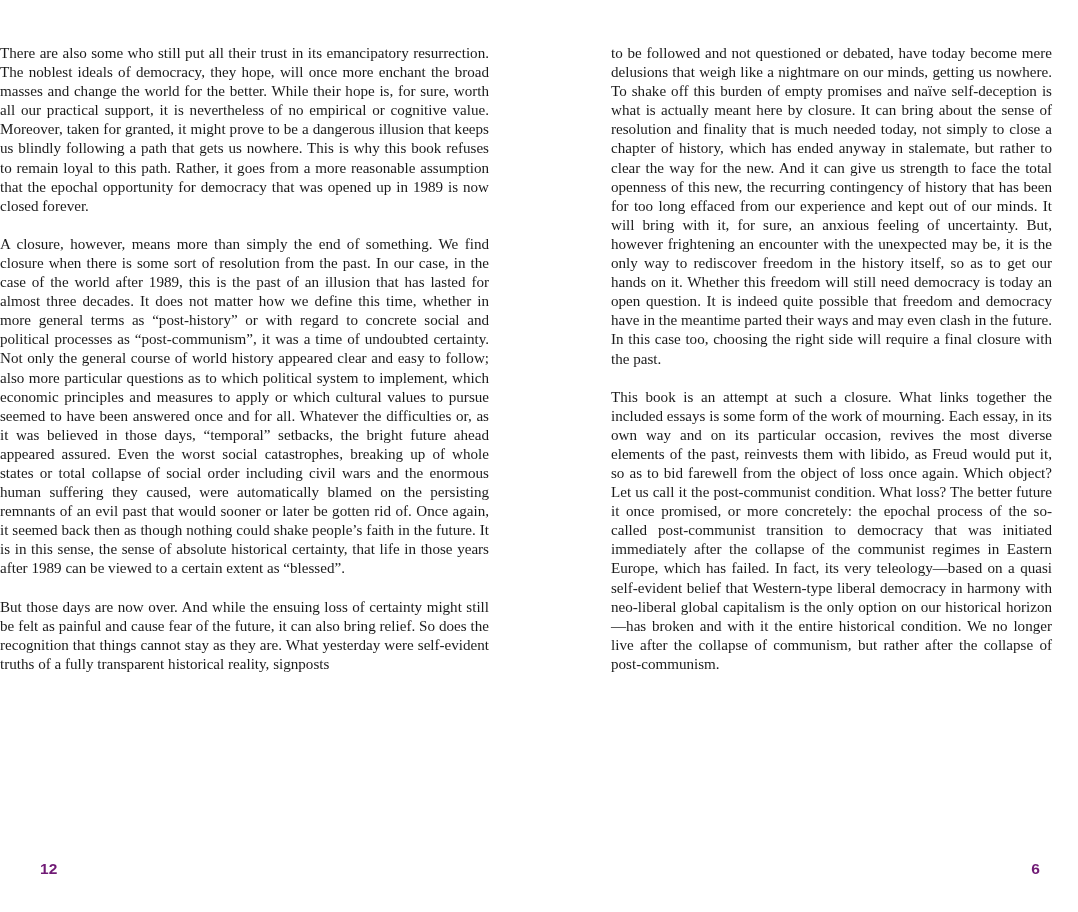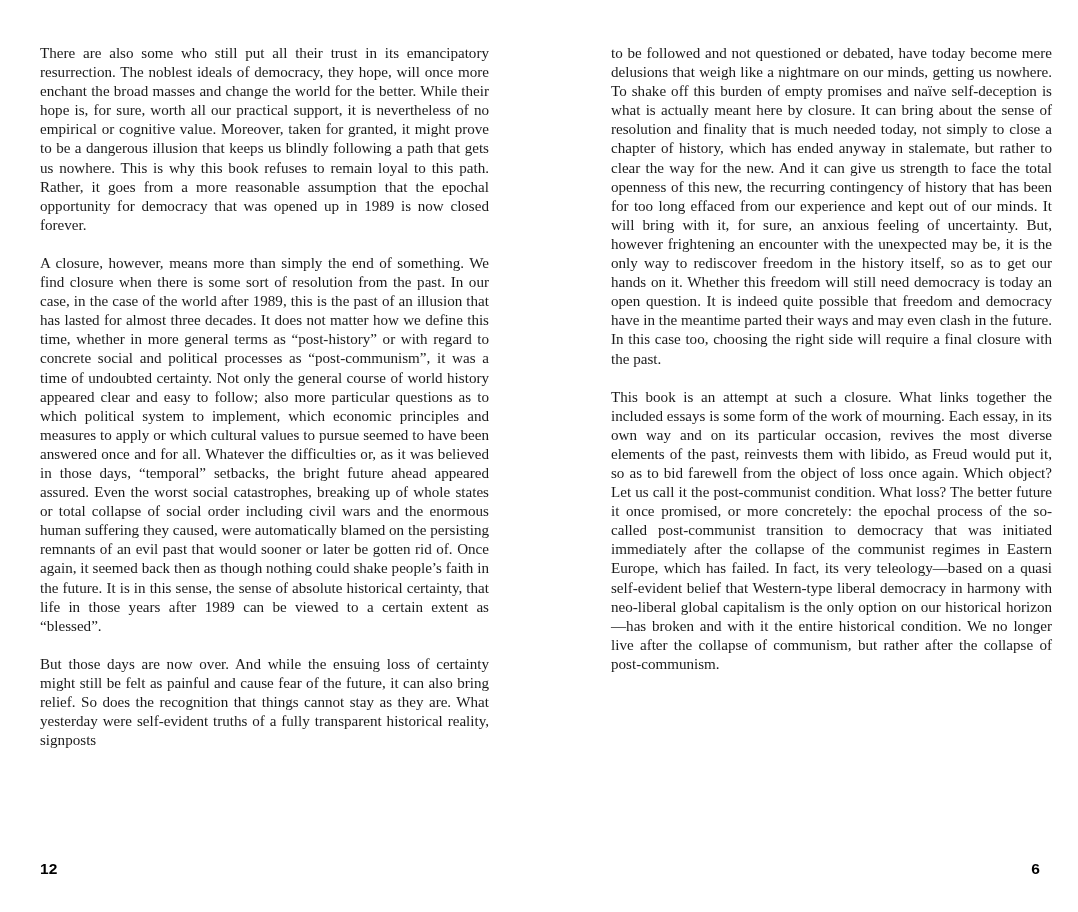--- a/index.html
+++ b/index.html
@@ -23,21 +23,20 @@
     flex-direction: row;
   }
   .page {
     position: relative;
     box-sizing: border-box;
     width: 539px;
     height: 912px;
     padding-top: 44px;
   }
   .page-left {
-    padding-left: 40px;
     padding-right: 50px;
   }
   .page-right {
     padding-left: 72px;
     padding-right: 26px;
   }
   .textblock {
     font-size: 15.1px;
     line-height: 19.1px;
     text-align: left;
@@ -50,21 +49,21 @@
   }
   .para:last-child {
     margin-bottom: 0;
   }
   .folio {
     position: absolute;
     bottom: 34px;
     font-family: "Liberation Sans", sans-serif;
     font-weight: bold;
     font-size: 15.5px;
-    color: #000000;
+    color: #701a75;
     letter-spacing: 0.2px;
   }
   .folio-left {
     left: 40px;
   }
   .folio-right {
     right: 38px;
   }
 </style>
 </head>

